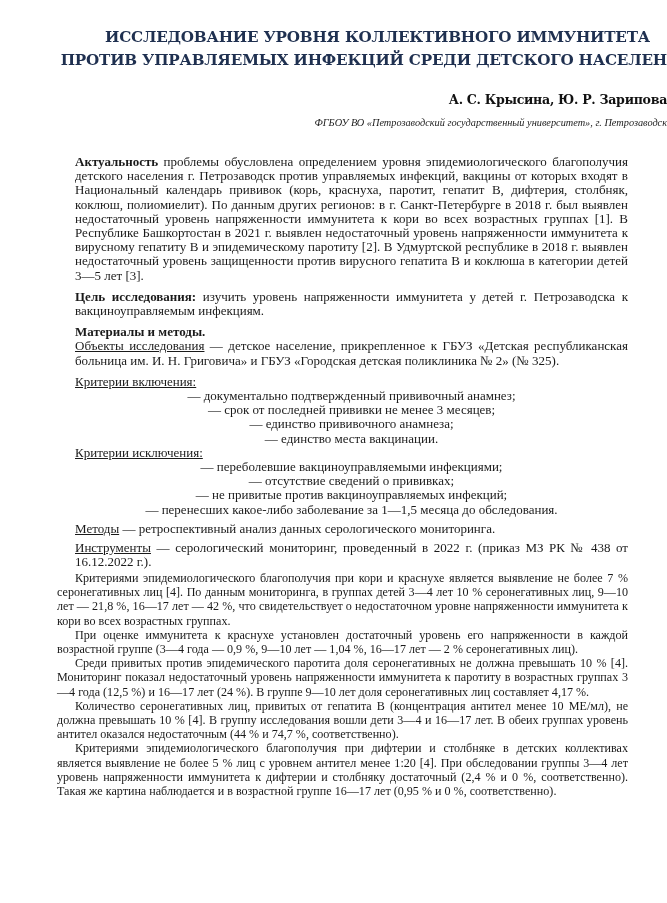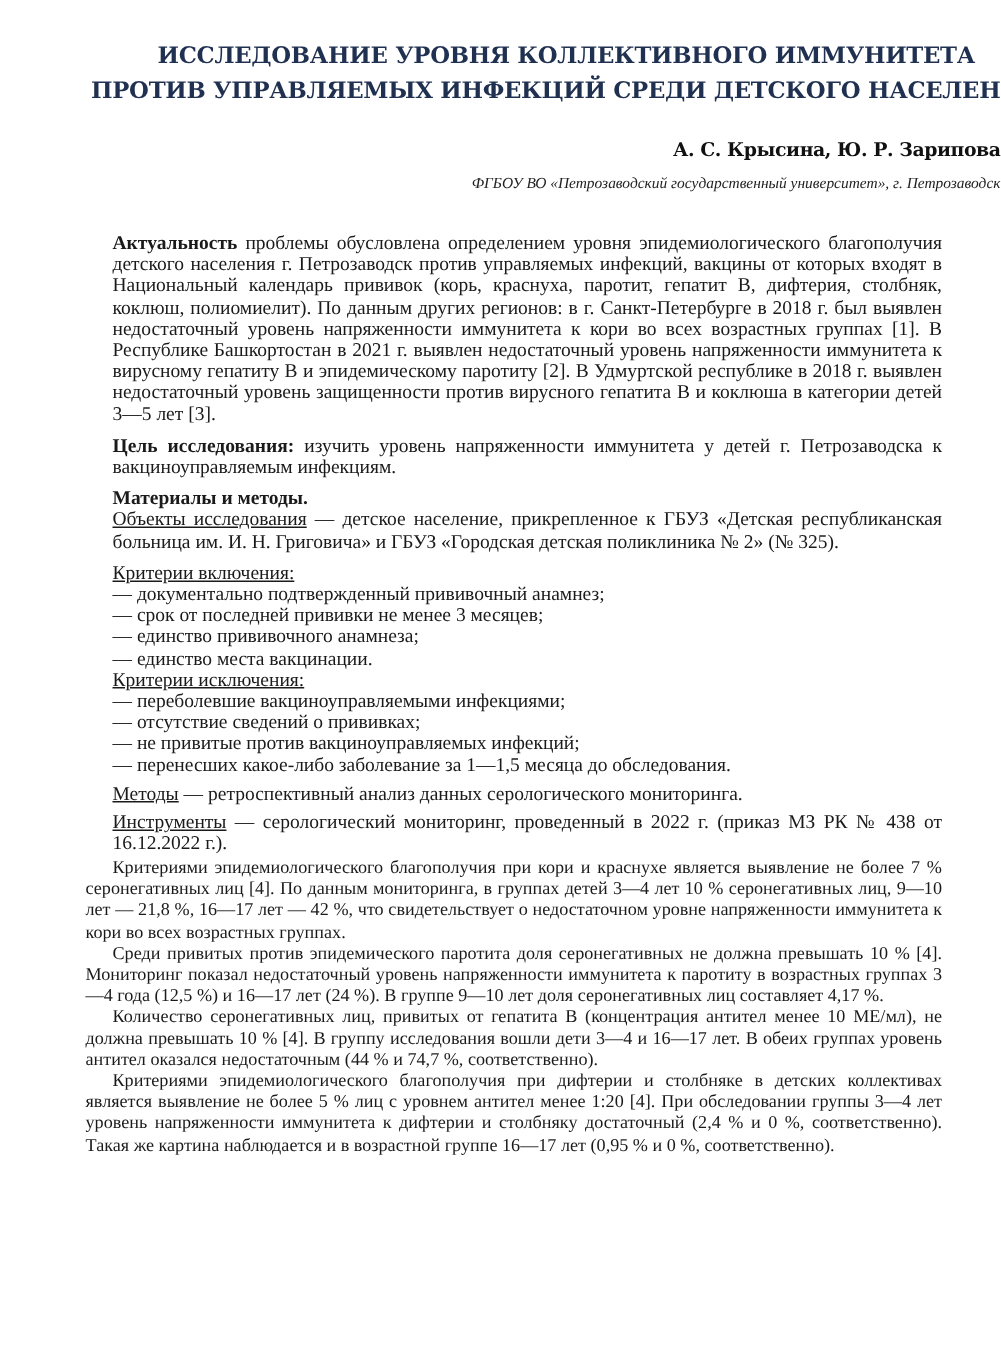--- a/index.html
+++ b/index.html
@@ -8,21 +8,21 @@
   .authors { position: absolute; top: 92px; left: 0; width: 667px; text-align: right; font-family: "DejaVu Serif", serif; font-weight: bold; font-size: 12.6px; color: #111; letter-spacing: -0.3px; }
   .affil { position: absolute; top: 117px; left: 0; width: 667px; text-align: right; font-style: italic; font-size: 10.3px; color: #222; }
   .block-a { position: absolute; top: 155px; left: 75px; width: 553px; font-size: 13px; line-height: 14.2px; text-align: justify; }
   .block-b { position: absolute; top: 571px; left: 57px; width: 571px; font-size: 12.1px; line-height: 14.2px; text-align: justify; }
   p { margin: 0; }
   .gap { margin-top: 7px; }
   .indent { text-indent: 18px; }
   .gap-s { margin-top: 5px; }
   b { font-weight: bold; }
   u { text-decoration: underline; }
-  .list-item { text-align: left; }
+  .list-item { text-align: center; }
   .pagenum { position: absolute; top: 932px; left: 0; width: 667px; text-align: center; font-size: 11.5px; color: #222; }
 </style>
 </head>
 <body>
 
 <div class="title">
   <div>ИССЛЕДОВАНИЕ УРОВНЯ КОЛЛЕКТИВНОГО ИММУНИТЕТА</div>
   <div>ПРОТИВ УПРАВЛЯЕМЫХ ИНФЕКЦИЙ СРЕДИ ДЕТСКОГО НАСЕЛЕНИЯ</div>
 </div>
 
@@ -49,18 +49,19 @@
   <p class="list-item">— не привитые против вакциноуправляемых инфекций;</p>
   <p class="list-item">— перенесших какое-либо заболевание за 1—1,5 месяца до обследования.</p>
 
   <p class="gap-s"><u>Методы</u><span> — ретроспективный анализ данных серологического мониторинга.</span></p>
 
   <p class="gap-s"><u>Инструменты</u><span> — серологический мониторинг, проведенный в 2022 г. (приказ МЗ РК № 438 от 16.12.2022 г.).</span></p>
 </div>
 
 <div class="block-b">
   <p class="indent">Критериями эпидемиологического благополучия при кори и краснухе является выявление не более 7 % серонегативных лиц [4]. По данным мониторинга, в группах детей 3—4 лет 10 % серонегативных лиц, 9—10 лет — 21,8 %, 16—17 лет — 42 %, что свидетельствует о недостаточном уровне напряженности иммунитета к кори во всех возрастных группах.</p>
+  <p class="indent">При оценке иммунитета к краснухе установлен достаточный уровень его напряженности в каждой возрастной группе (3—4 года — 0,9 %, 9—10 лет — 1,04 %, 16—17 лет — 2 % серонегативных лиц).</p>
   <p class="indent">Среди привитых против эпидемического паротита доля серонегативных не должна превышать 10 % [4]. Мониторинг показал недостаточный уровень напряженности иммунитета к паротиту в возрастных группах 3—4 года (12,5 %) и 16—17 лет (24 %). В группе 9—10 лет доля серонегативных лиц составляет 4,17 %.</p>
   <p class="indent">Количество серонегативных лиц, привитых от гепатита В (концентрация антител менее 10 МЕ/мл), не должна превышать 10 % [4]. В группу исследования вошли дети 3—4 и 16—17 лет. В обеих группах уровень антител оказался недостаточным (44 % и 74,7 %, соответственно).</p>
   <p class="indent">Критериями эпидемиологического благополучия при дифтерии и столбняке в детских коллективах является выявление не более 5 % лиц с уровнем антител менее 1:20 [4]. При обследовании группы 3—4 лет уровень напряженности иммунитета к дифтерии и столбняку достаточный (2,4 % и 0 %, соответственно). Такая же картина наблюдается и в возрастной группе 16—17 лет (0,95 % и 0 %, соответственно).</p>
 </div>
 
 <div class="pagenum">54</div>
 
 </body></html>

